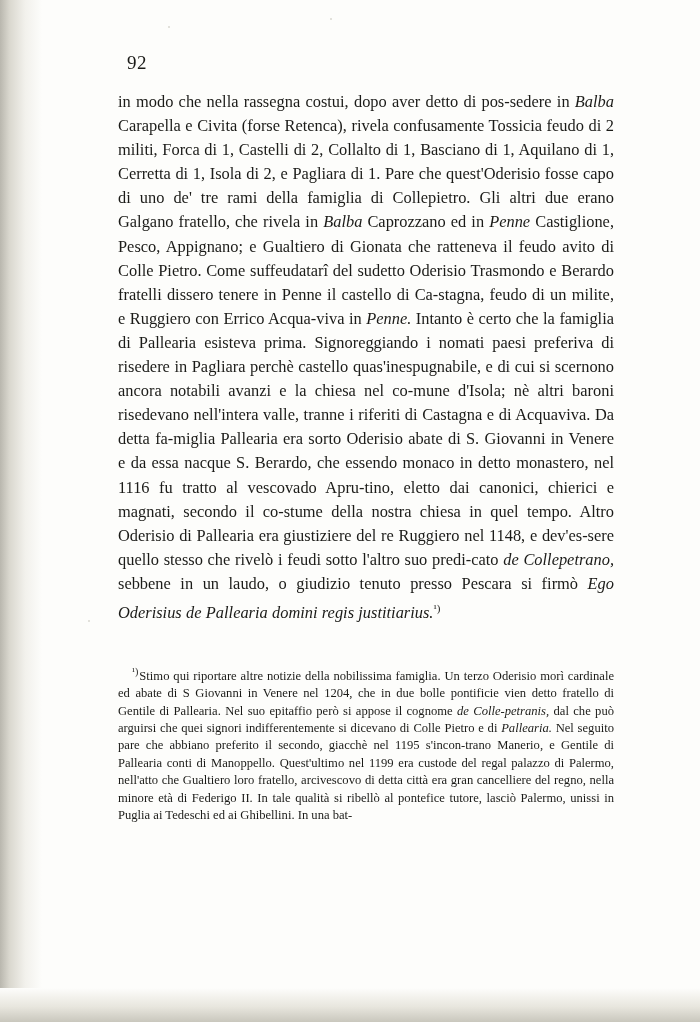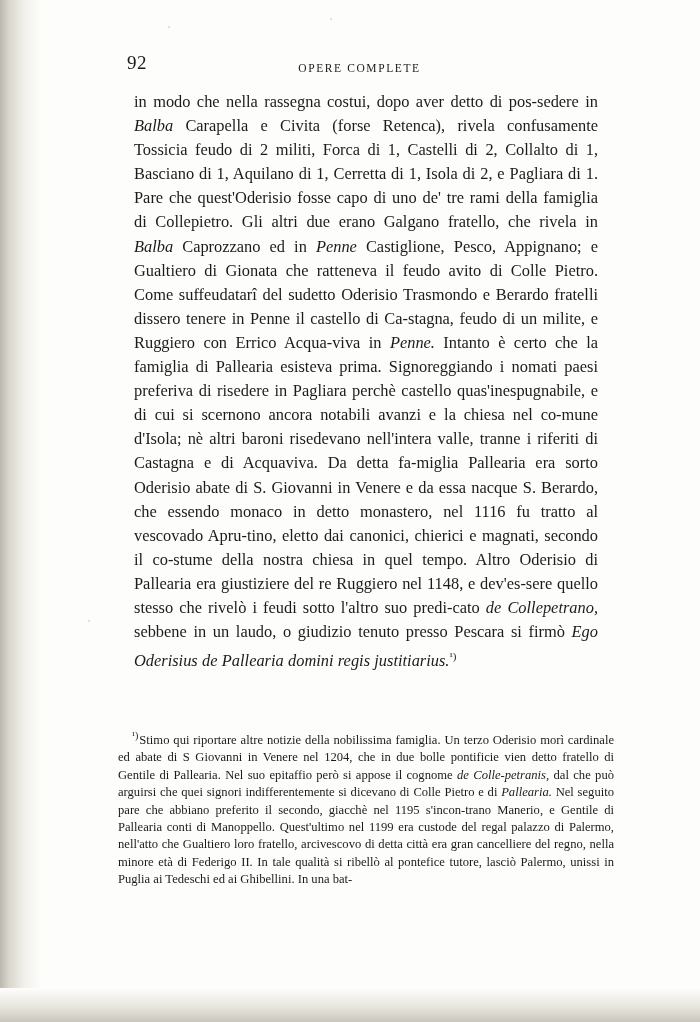--- a/index.html
+++ b/index.html
@@ -63,21 +63,21 @@
   }
   .body-text {
     font-size: 16.4px;
     line-height: 24.1px;
     text-align: justify;
     text-justify: inter-word;
     word-spacing: 0.2px;
     hyphens: manual;
   }
   .body-text p {
-    margin: 16px;
+    margin: 0;
     text-indent: 0;
   }
   .italic { font-style: italic; }
   .fn-marker {
     font-size: 11px;
     vertical-align: super;
   }
   .footnote-rule {
     width: 0;
     border: 0;
@@ -104,21 +104,20 @@
   }
 </style>
 </head>
 <body>
 
 <div class="page">
   <div class="content">
 
     <div class="header">
       <div class="folio">92</div>
-      <div class="running-head">OPERE COMPLETE</div>
     </div>
 
     <div class="body-text">
       <p><span>in modo che nella rassegna costui, dopo aver detto di pos-sedere in </span><span class="italic">Balba</span><span> Carapella e Civita (forse Retenca), rivela confusamente Tossicia feudo di 2 militi, Forca di 1, Castelli di 2, Collalto di 1, Basciano di 1, Aquilano di 1, Cerretta di 1, Isola di 2, e Pagliara di 1. Pare che quest'Oderisio fosse capo di uno de' tre rami della famiglia di Collepietro. Gli altri due erano Galgano fratello, che rivela in </span><span class="italic">Balba</span><span> Caprozzano ed in </span><span class="italic">Penne</span><span> Castiglione, Pesco, Appignano; e Gualtiero di Gionata che ratteneva il feudo avito di Colle Pietro. Come suffeudatarî del sudetto Oderisio Trasmondo e Berardo fratelli dissero tenere in Penne il castello di Ca-stagna, feudo di un milite, e Ruggiero con Errico Acqua-viva in </span><span class="italic">Penne.</span><span> Intanto è certo che la famiglia di Pallearia esisteva prima. Signoreggiando i nomati paesi preferiva di risedere in Pagliara perchè castello quas'inespugnabile, e di cui si scernono ancora notabili avanzi e la chiesa nel co-mune d'Isola; nè altri baroni risedevano nell'intera valle, tranne i riferiti di Castagna e di Acquaviva. Da detta fa-miglia Pallearia era sorto Oderisio abate di S. Giovanni in Venere e da essa nacque S. Berardo, che essendo monaco in detto monastero, nel 1116 fu tratto al vescovado Apru-tino, eletto dai canonici, chierici e magnati, secondo il co-stume della nostra chiesa in quel tempo. Altro Oderisio di Pallearia era giustiziere del re Ruggiero nel 1148, e dev'es-sere quello stesso che rivelò i feudi sotto l'altro suo predi-cato </span><span class="italic">de Collepetrano,</span><span> sebbene in un laudo, o giudizio tenuto presso Pescara si firmò </span><span class="italic">Ego Oderisius de Pallearia domini regis justitiarius.</span><span class="fn-marker">¹)</span></p>
     </div>
 
     <hr class="footnote-rule">
 
     <div class="footnote">
       <p><span class="lead">¹)</span><span>Stimo qui riportare altre notizie della nobilissima famiglia. Un terzo Oderisio morì cardinale ed abate di S Giovanni in Venere nel 1204, che in due bolle pontificie vien detto fratello di Gentile di Pallearia. Nel suo epitaffio però si appose il cognome </span><span class="italic">de Colle-petranis,</span><span> dal che può arguirsi che quei signori indifferentemente si dicevano di Colle Pietro e di </span><span class="italic">Pallearia.</span><span> Nel seguito pare che abbiano preferito il secondo, giacchè nel 1195 s'incon-trano Manerio, e Gentile di Pallearia conti di Manoppello. Quest'ultimo nel 1199 era custode del regal palazzo di Palermo, nell'atto che Gualtiero loro fratello, arcivescovo di detta città era gran cancelliere del regno, nella minore età di Federigo II. In tale qualità si ribellò al pontefice tutore, lasciò Palermo, unissi in Puglia ai Tedeschi ed ai Ghibellini. In una bat-</span></p>

